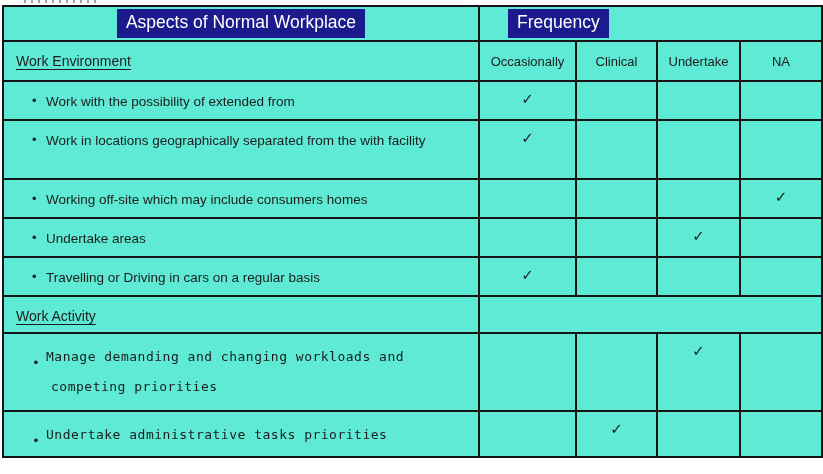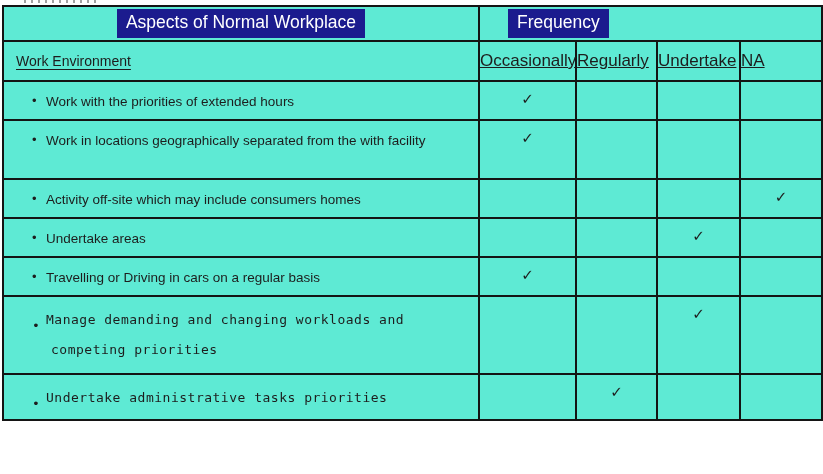--- a/index.html
+++ b/index.html
@@ -31,21 +31,21 @@
   .hl {
     display:inline-block; background:var(--hl); color:var(--hl-text);
     font-size:17.5px; line-height:1.25; padding:3px 9px 4px 9px;
   }
 
   
   td.section { padding:11px 22px 8px 12px; font-size:14px; }
   .section span { text-decoration:underline; text-underline-offset:3px; }
 
   
-  td.colhead { vertical-align:middle; font-size:17px; color:var(--text);text-decoration:underline; }
+  td.colhead { vertical-align:middle; text-align:center; font-size:13px; color:var(--text); }
 
   
   td.desc { position:relative; font-size:13.5px; line-height:19px;
             padding:10px 42px 8px 47px; text-indent:-5px; }
   td.desc .bullet { position:absolute; left:28px; top:9px; text-indent:0; font-size:13px; }
 
   
   td.desc.mono { font-family:"DejaVu Sans Mono", monospace; font-size:13px;
                  line-height:30px; letter-spacing:.5px; padding:8px 40px 6px 47px; }
   td.desc.mono .bullet { top:14px; }
@@ -77,29 +77,29 @@
         <td class="hdr freq" colspan="4">
           <span class="hl">Frequency</span>
         </td>
       </tr>
 
       <tr style="height:40px">
         <td class="section">
           <span>Work Environment</span>
         </td>
         <td class="colhead">Occasionally</td>
-        <td class="colhead">Regularly</td>
+        <td class="colhead">Clinical</td>
         <td class="colhead">Undertake</td>
         <td class="colhead">NA</td>
       </tr>
 
       <tr style="height:38px">
         <td class="desc">
           <span class="bullet">•</span>
-          <span>Work with the priorities of extended hours</span>
+          <span>Work with the possibility of extended from</span>
         </td>
         <td class="mark">✓</td>
         <td class="mark"></td>
         <td class="mark"></td>
         <td class="mark"></td>
       </tr>
 
       <tr style="height:59px">
         <td class="desc">
           <span class="bullet">•</span>
@@ -107,21 +107,21 @@
         </td>
         <td class="mark">✓</td>
         <td class="mark"></td>
         <td class="mark"></td>
         <td class="mark"></td>
       </tr>
 
       <tr style="height:38px">
         <td class="desc">
           <span class="bullet">•</span>
-          <span>Activity off-site which may include consumers homes</span>
+          <span>Working off-site which may include consumers homes</span>
         </td>
         <td class="mark"></td>
         <td class="mark"></td>
         <td class="mark"></td>
         <td class="mark">✓</td>
       </tr>
 
       <tr style="height:38px">
         <td class="desc">
           <span class="bullet">•</span>
@@ -137,20 +137,26 @@
         <td class="desc">
           <span class="bullet">•</span>
           <span>Travelling or Driving in cars on a regular basis</span>
         </td>
         <td class="mark">✓</td>
         <td class="mark"></td>
         <td class="mark"></td>
         <td class="mark"></td>
       </tr>
 
+      <tr style="height:35px">
+        <td class="section">
+          <span>Work Activity</span>
+        </td>
+        <td colspan="4"></td>
+      </tr>
 
       <tr style="height:78px">
         <td class="desc mono">
           <span class="bullet">•</span>
           <span>Manage demanding and changing workloads and competing priorities</span>
         </td>
         <td class="mark"></td>
         <td class="mark"></td>
         <td class="mark">✓</td>
         <td class="mark"></td>

